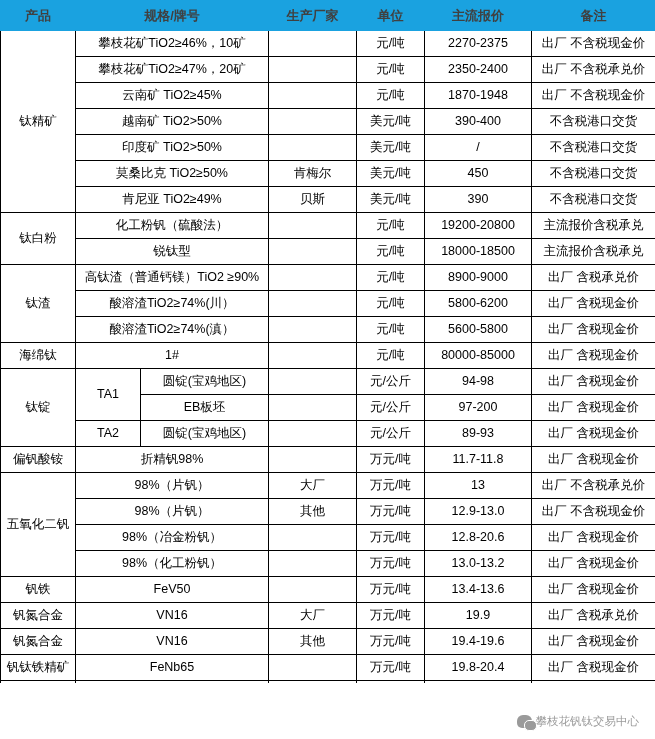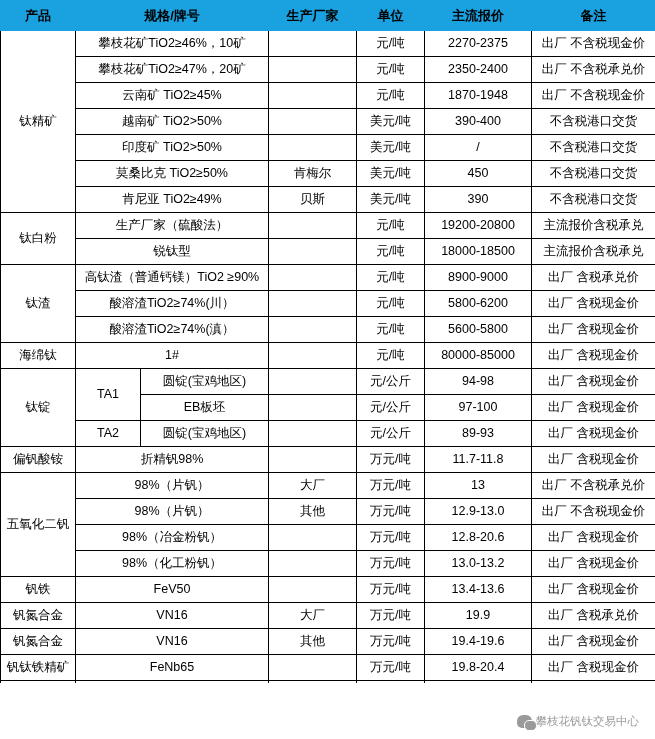--- a/index.html
+++ b/index.html
@@ -27,21 +27,21 @@
     text-align: center;
     vertical-align: middle;
     line-height: 1.2;
     height: 26px;
     box-sizing: border-box;
     overflow: hidden;
     white-space: nowrap;
   }
   table.price-table thead th {
     background: #1aa2e0;
-    color: #000000;
+    color: #404040;
     font-weight: bold;
     font-size: 13px;
     height: 30px;
     border: 1px solid #1aa2e0;
   }
   td.left {
     text-align: left;
     padding-left: 6px;
   }
   td.cat {
@@ -155,21 +155,21 @@
       </tr>
       <tr>
         <td class="left" colspan="2">肯尼亚 TiO2≥49%</td>
         <td>贝斯</td>
         <td>美元/吨</td>
         <td>390</td>
         <td>不含税港口交货</td>
       </tr>
       <tr>
         <td class="cat" rowspan="2">钛白粉</td>
-        <td class="left" colspan="2">生产厂家（硫酸法）</td>
+        <td class="left" colspan="2">化工粉钒（硫酸法）</td>
         <td></td>
         <td>元/吨</td>
         <td>19200-20800</td>
         <td>主流报价含税承兑</td>
       </tr>
       <tr>
         <td class="left" colspan="2">锐钛型</td>
         <td></td>
         <td>元/吨</td>
         <td>18000-18500</td>
@@ -211,21 +211,21 @@
         <td class="left">圆锭(宝鸡地区)</td>
         <td></td>
         <td>元/公斤</td>
         <td>94-98</td>
         <td>出厂 含税现金价</td>
       </tr>
       <tr>
         <td class="left">EB板坯</td>
         <td></td>
         <td>元/公斤</td>
-        <td>97-100</td>
+        <td>97-200</td>
         <td>出厂 含税现金价</td>
       </tr>
       <tr>
         <td class="left">TA2</td>
         <td class="left">圆锭(宝鸡地区)</td>
         <td></td>
         <td>元/公斤</td>
         <td>89-93</td>
         <td>出厂 含税现金价</td>
       </tr>

